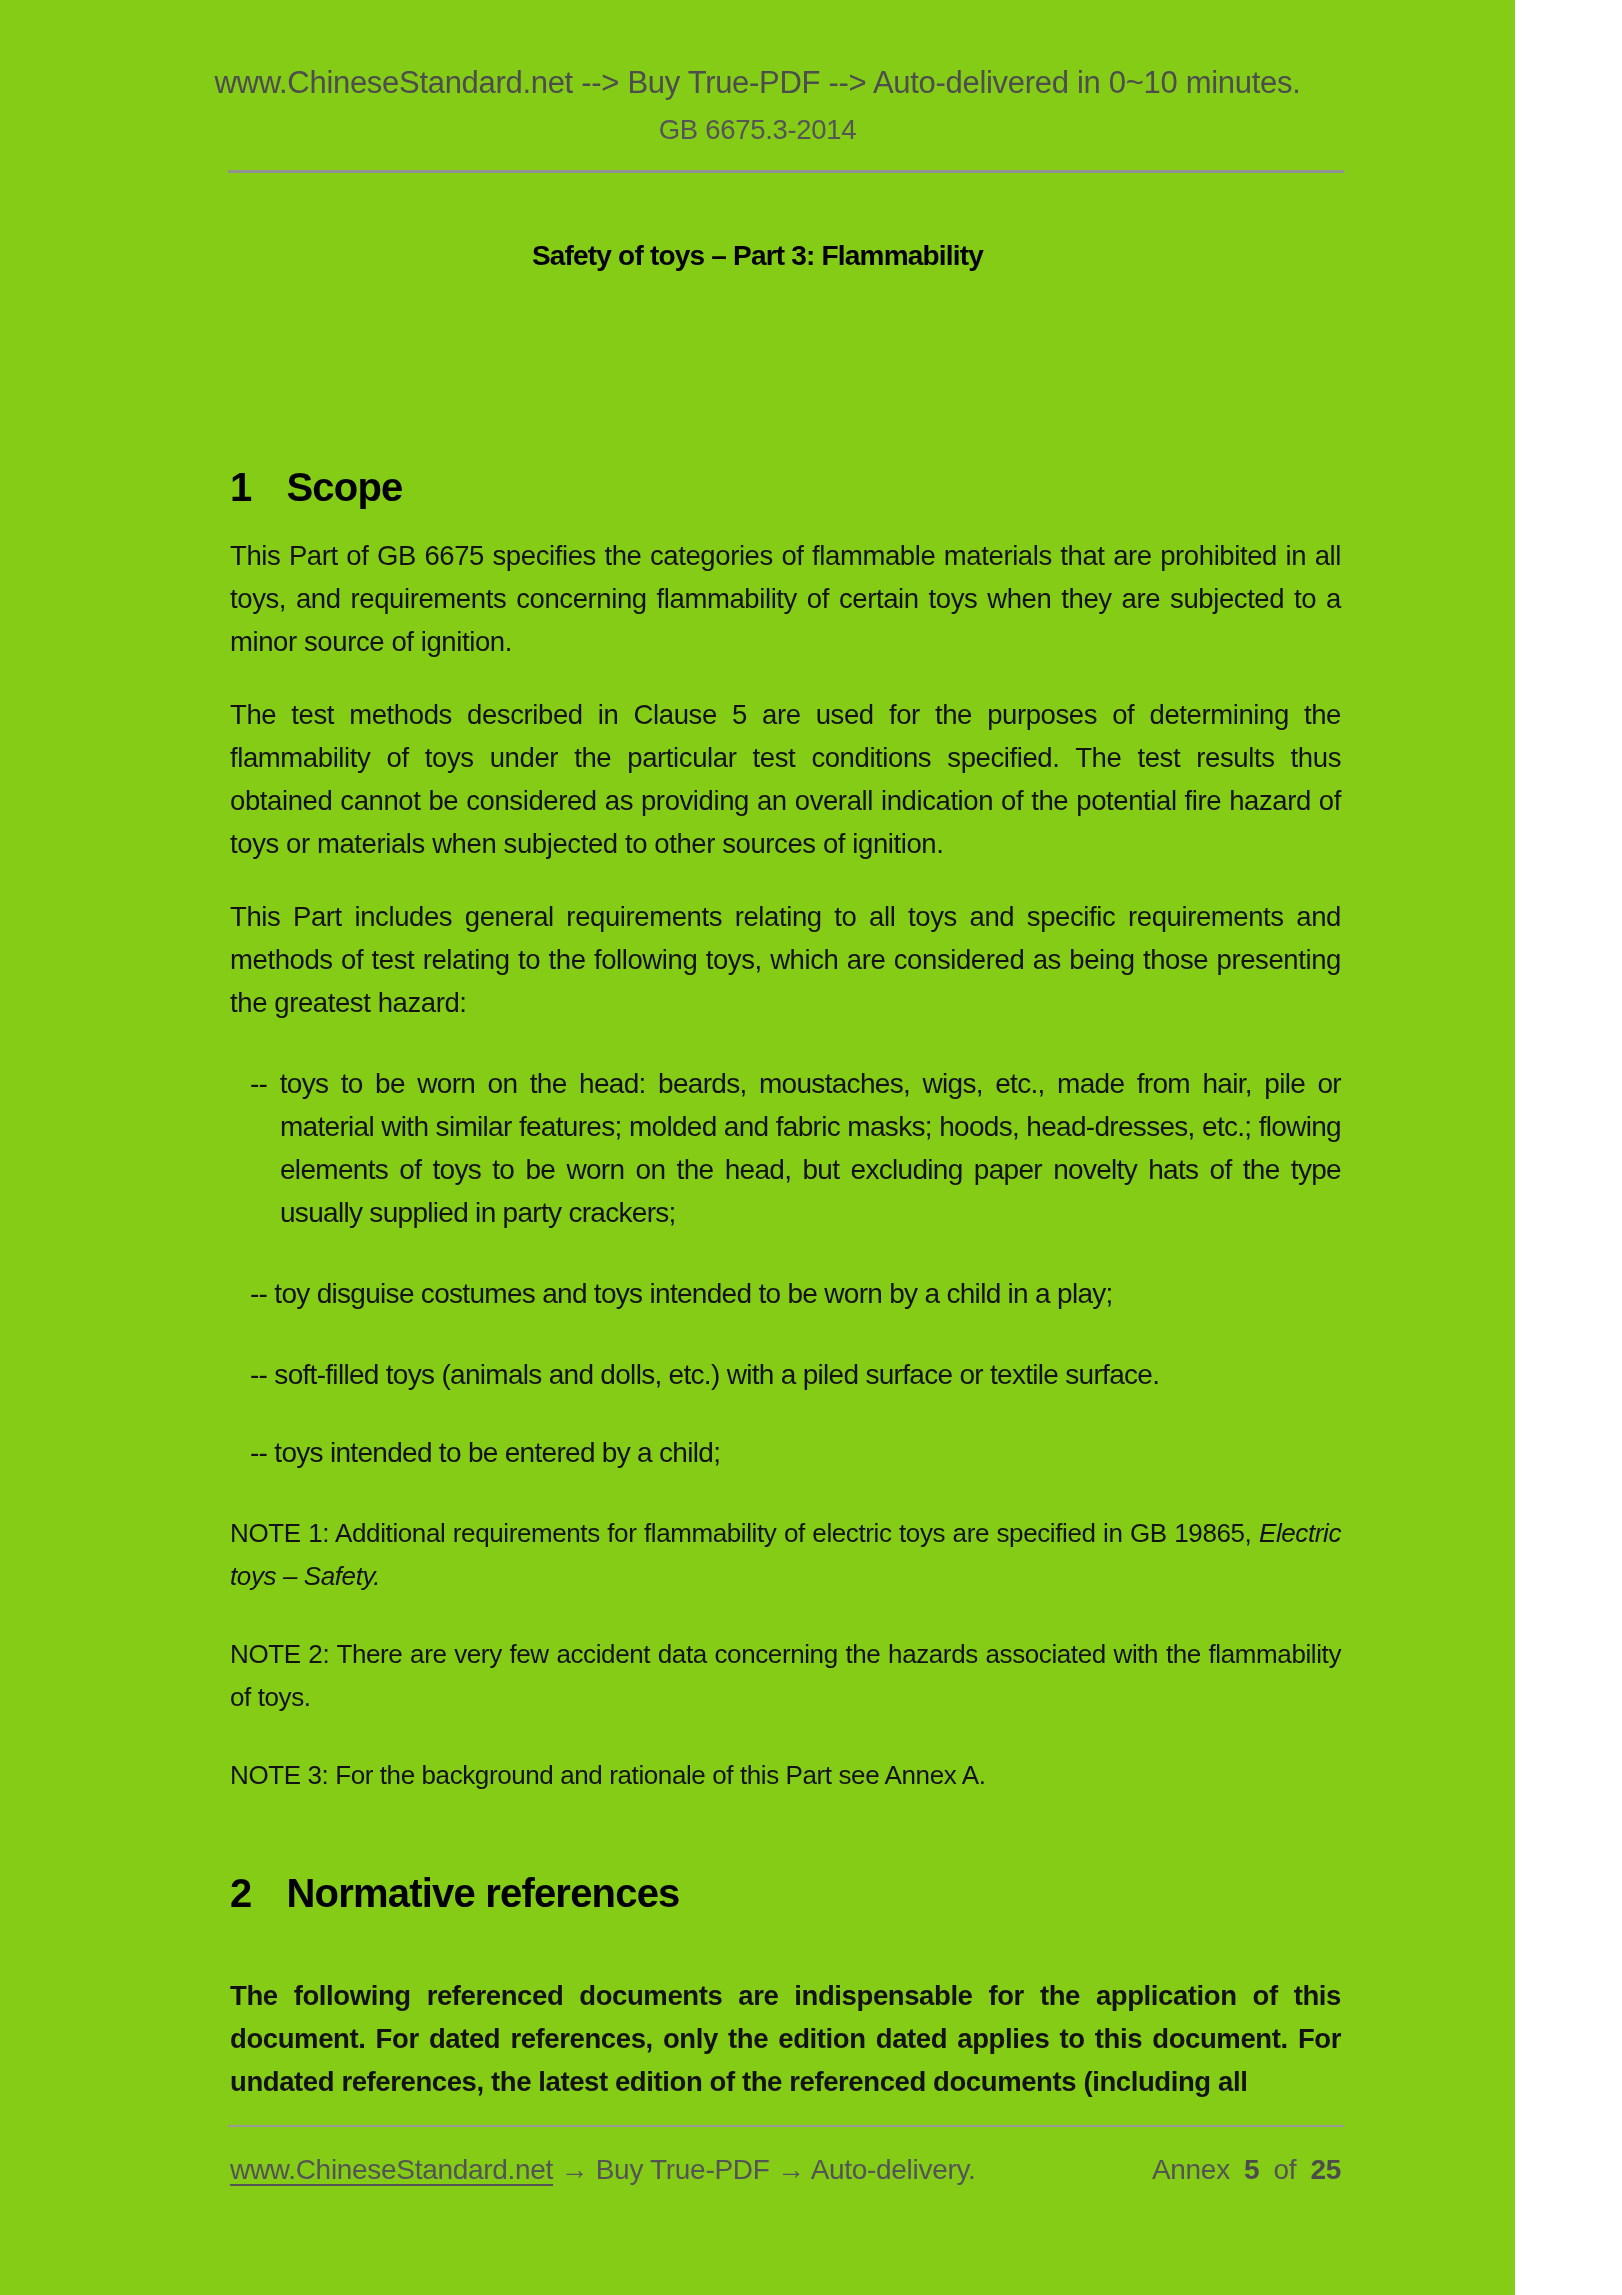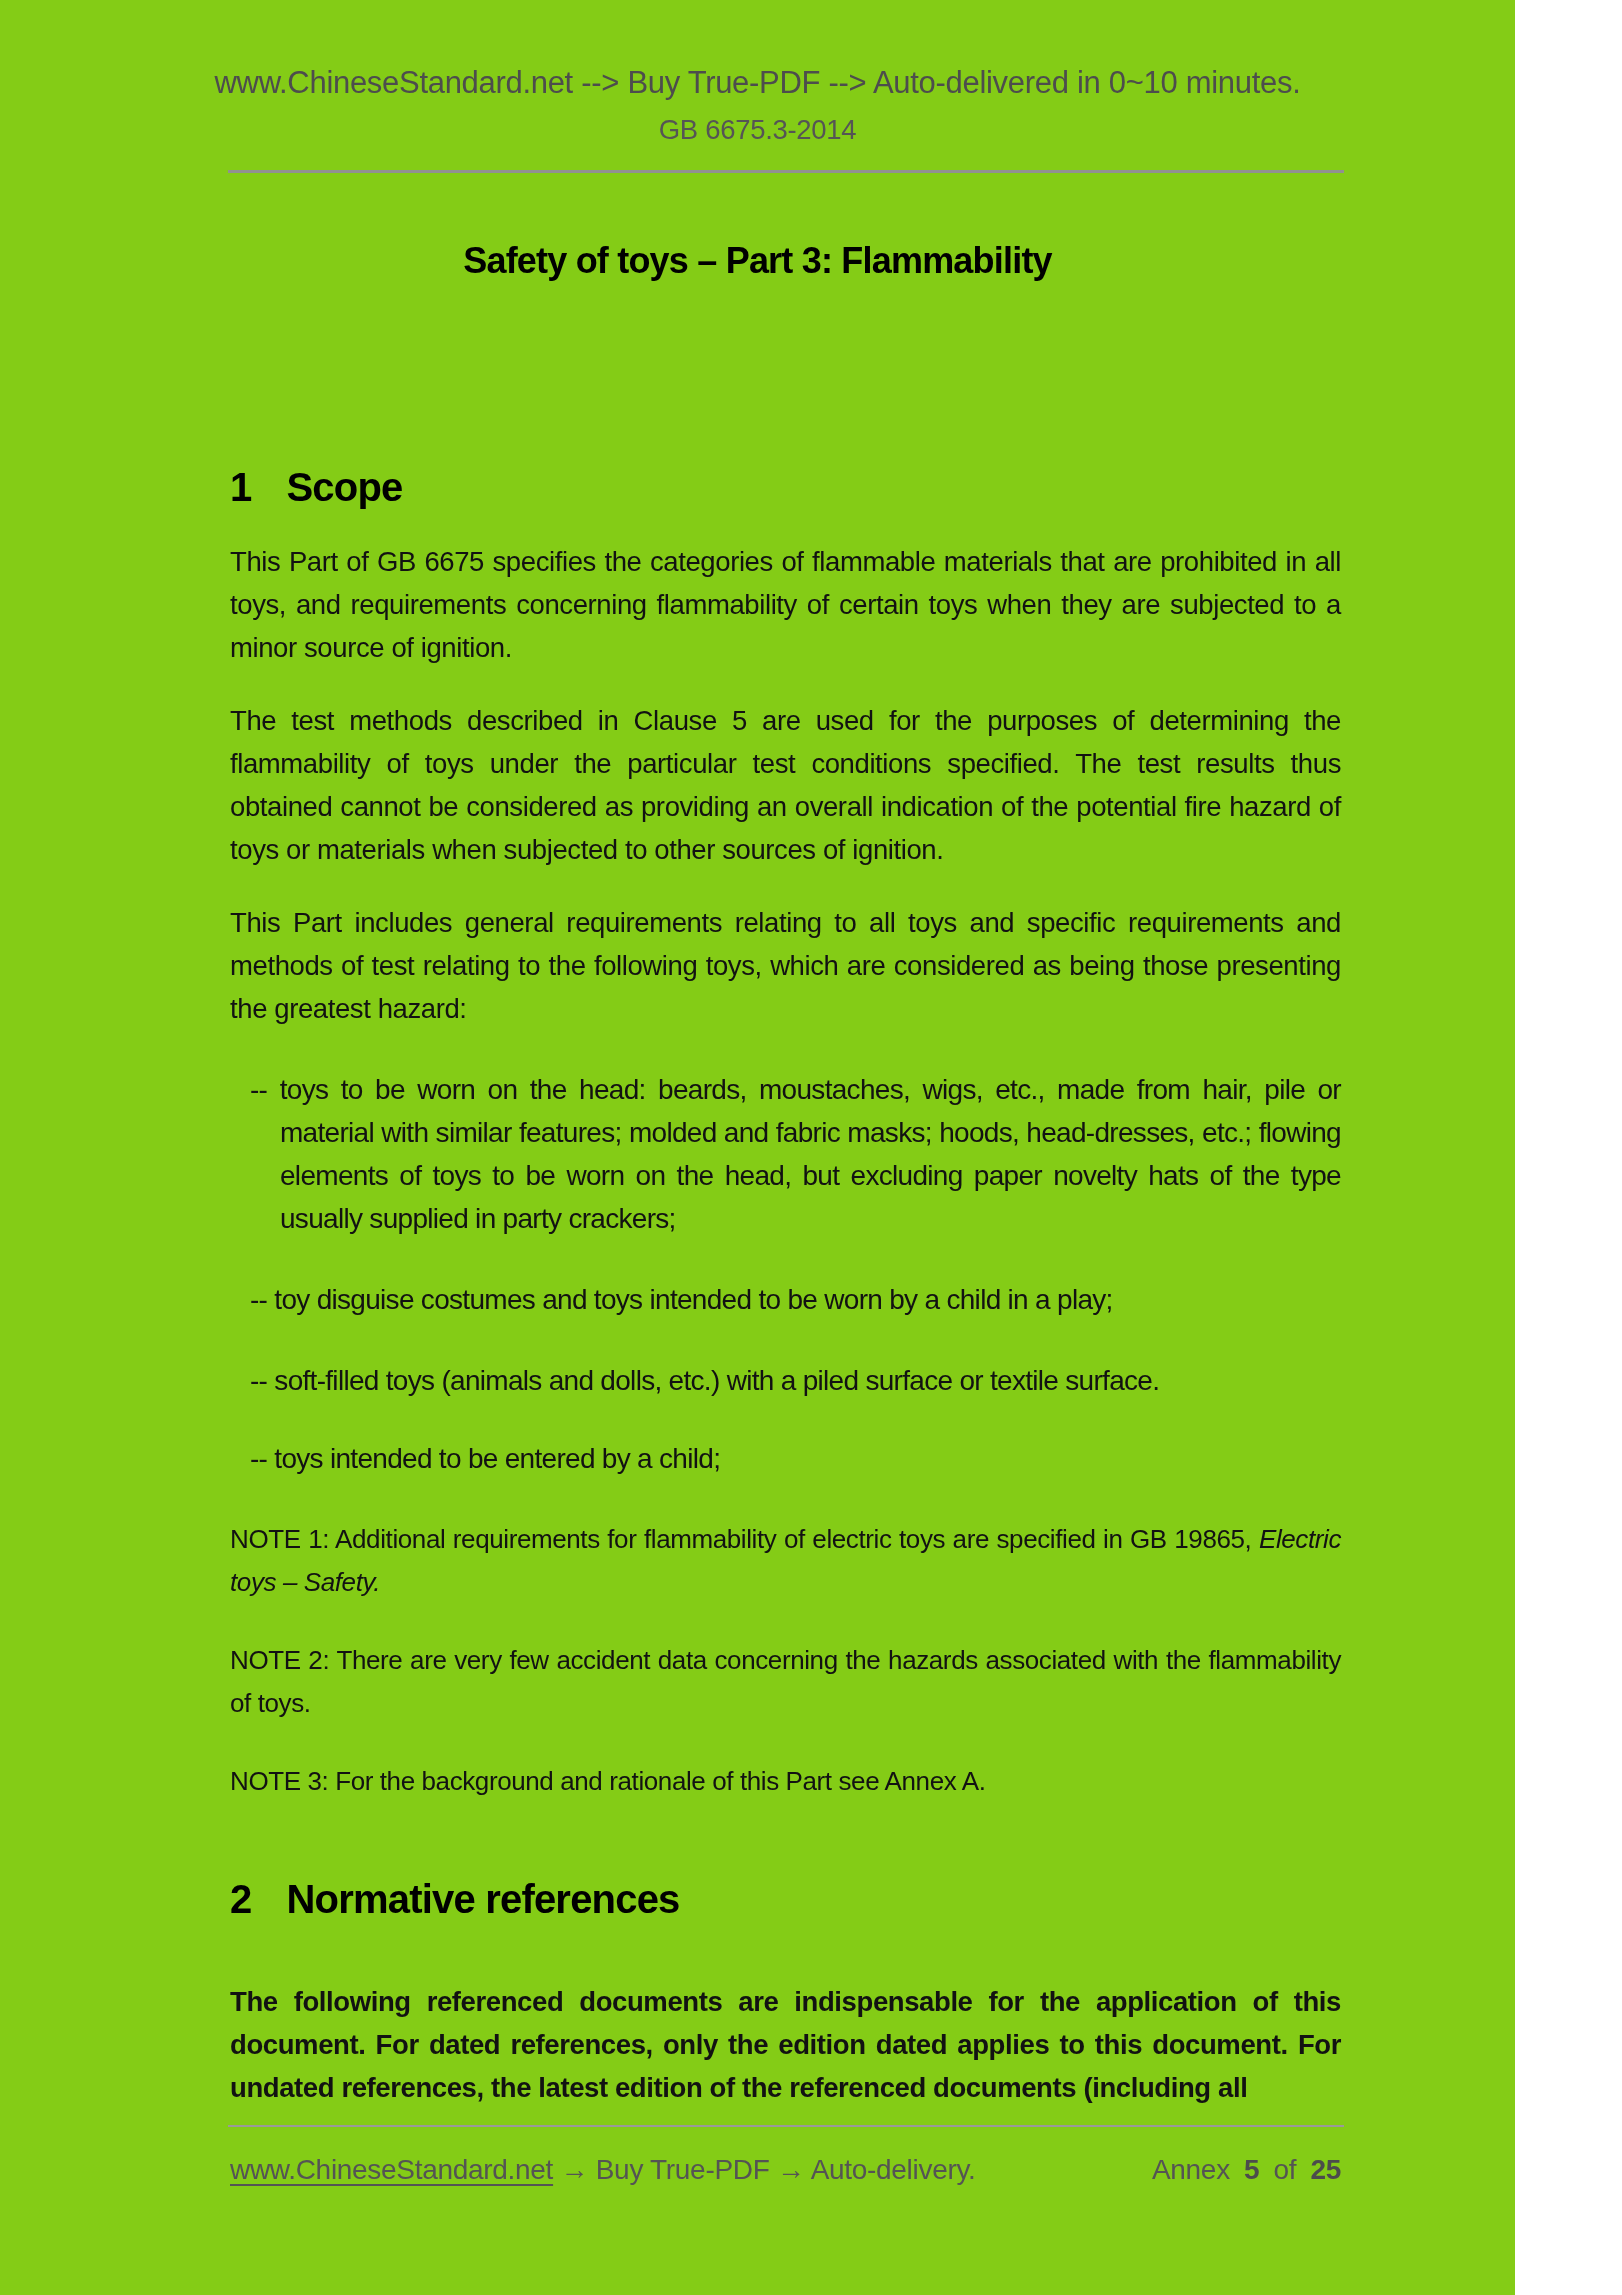--- a/index.html
+++ b/index.html
@@ -46,35 +46,35 @@
   .rule-bottom { top: 2125px; height: 1.7px; background: #9a9a9a; }
 
   
   .doc-title {
     position: absolute;
     top: 240px;
     left: 0;
     width: 100%;
     margin: 0;
     text-align: center;
-    font-size: 36px;
+    font-size: 28px;
     font-weight: bold;
     letter-spacing: -0.8px;
     color: #000000;
   }
 
   
   .content {
     position: absolute;
     top: 464px;
     left: 230px;
     width: 1111px;
   }
   .sec {
-    margin: 0 0 30px 0;
+    margin: 0 0 24px 0;
     font-size: 40px;
     line-height: 46px;
     font-weight: bold;
     letter-spacing: -0.8px;
     color: #000000;
   }
   .sec2 { margin: 73px 0 58px 0; }
   .sec-num { margin-right: 35px; }
 
   .body-para {

